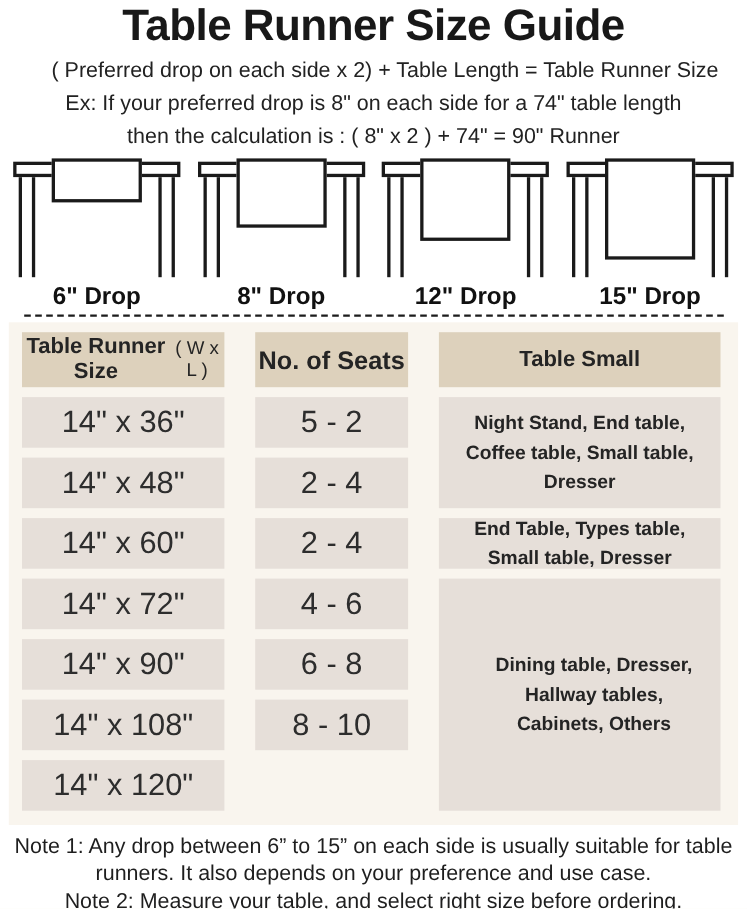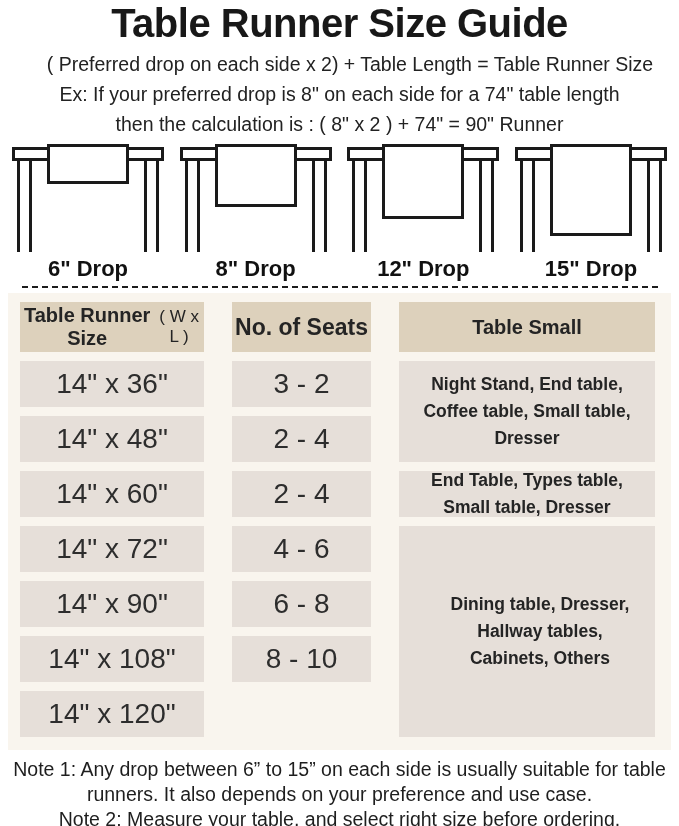--- a/index.html
+++ b/index.html
@@ -184,21 +184,21 @@
 
 <div class="size-table">
   <div class="cell hdr c1" style="grid-row:1">
     <span class="hdr-main">Table Runner Size</span>
     <span class="hdr-sub">( W x L )</span>
   </div>
   <div class="cell hdr c2 hdr-seats" style="grid-row:1">No. of Seats</div>
   <div class="cell hdr c3 hdr-types" style="grid-row:1">Table Small</div>
 
   <div class="cell data c1 val" style="grid-row:2">14" x 36"</div>
-  <div class="cell data c2 val" style="grid-row:2">3 - 2</div>
+  <div class="cell data c2 val" style="grid-row:2">5 - 2</div>
 
   <div class="cell data c1 val" style="grid-row:3">14" x 48"</div>
   <div class="cell data c2 val" style="grid-row:3">2 - 4</div>
 
   <div class="cell data c1 val" style="grid-row:4">14" x 60"</div>
   <div class="cell data c2 val" style="grid-row:4">2 - 4</div>
 
   <div class="cell data c1 val" style="grid-row:5">14" x 72"</div>
   <div class="cell data c2 val" style="grid-row:5">4 - 6</div>
 

